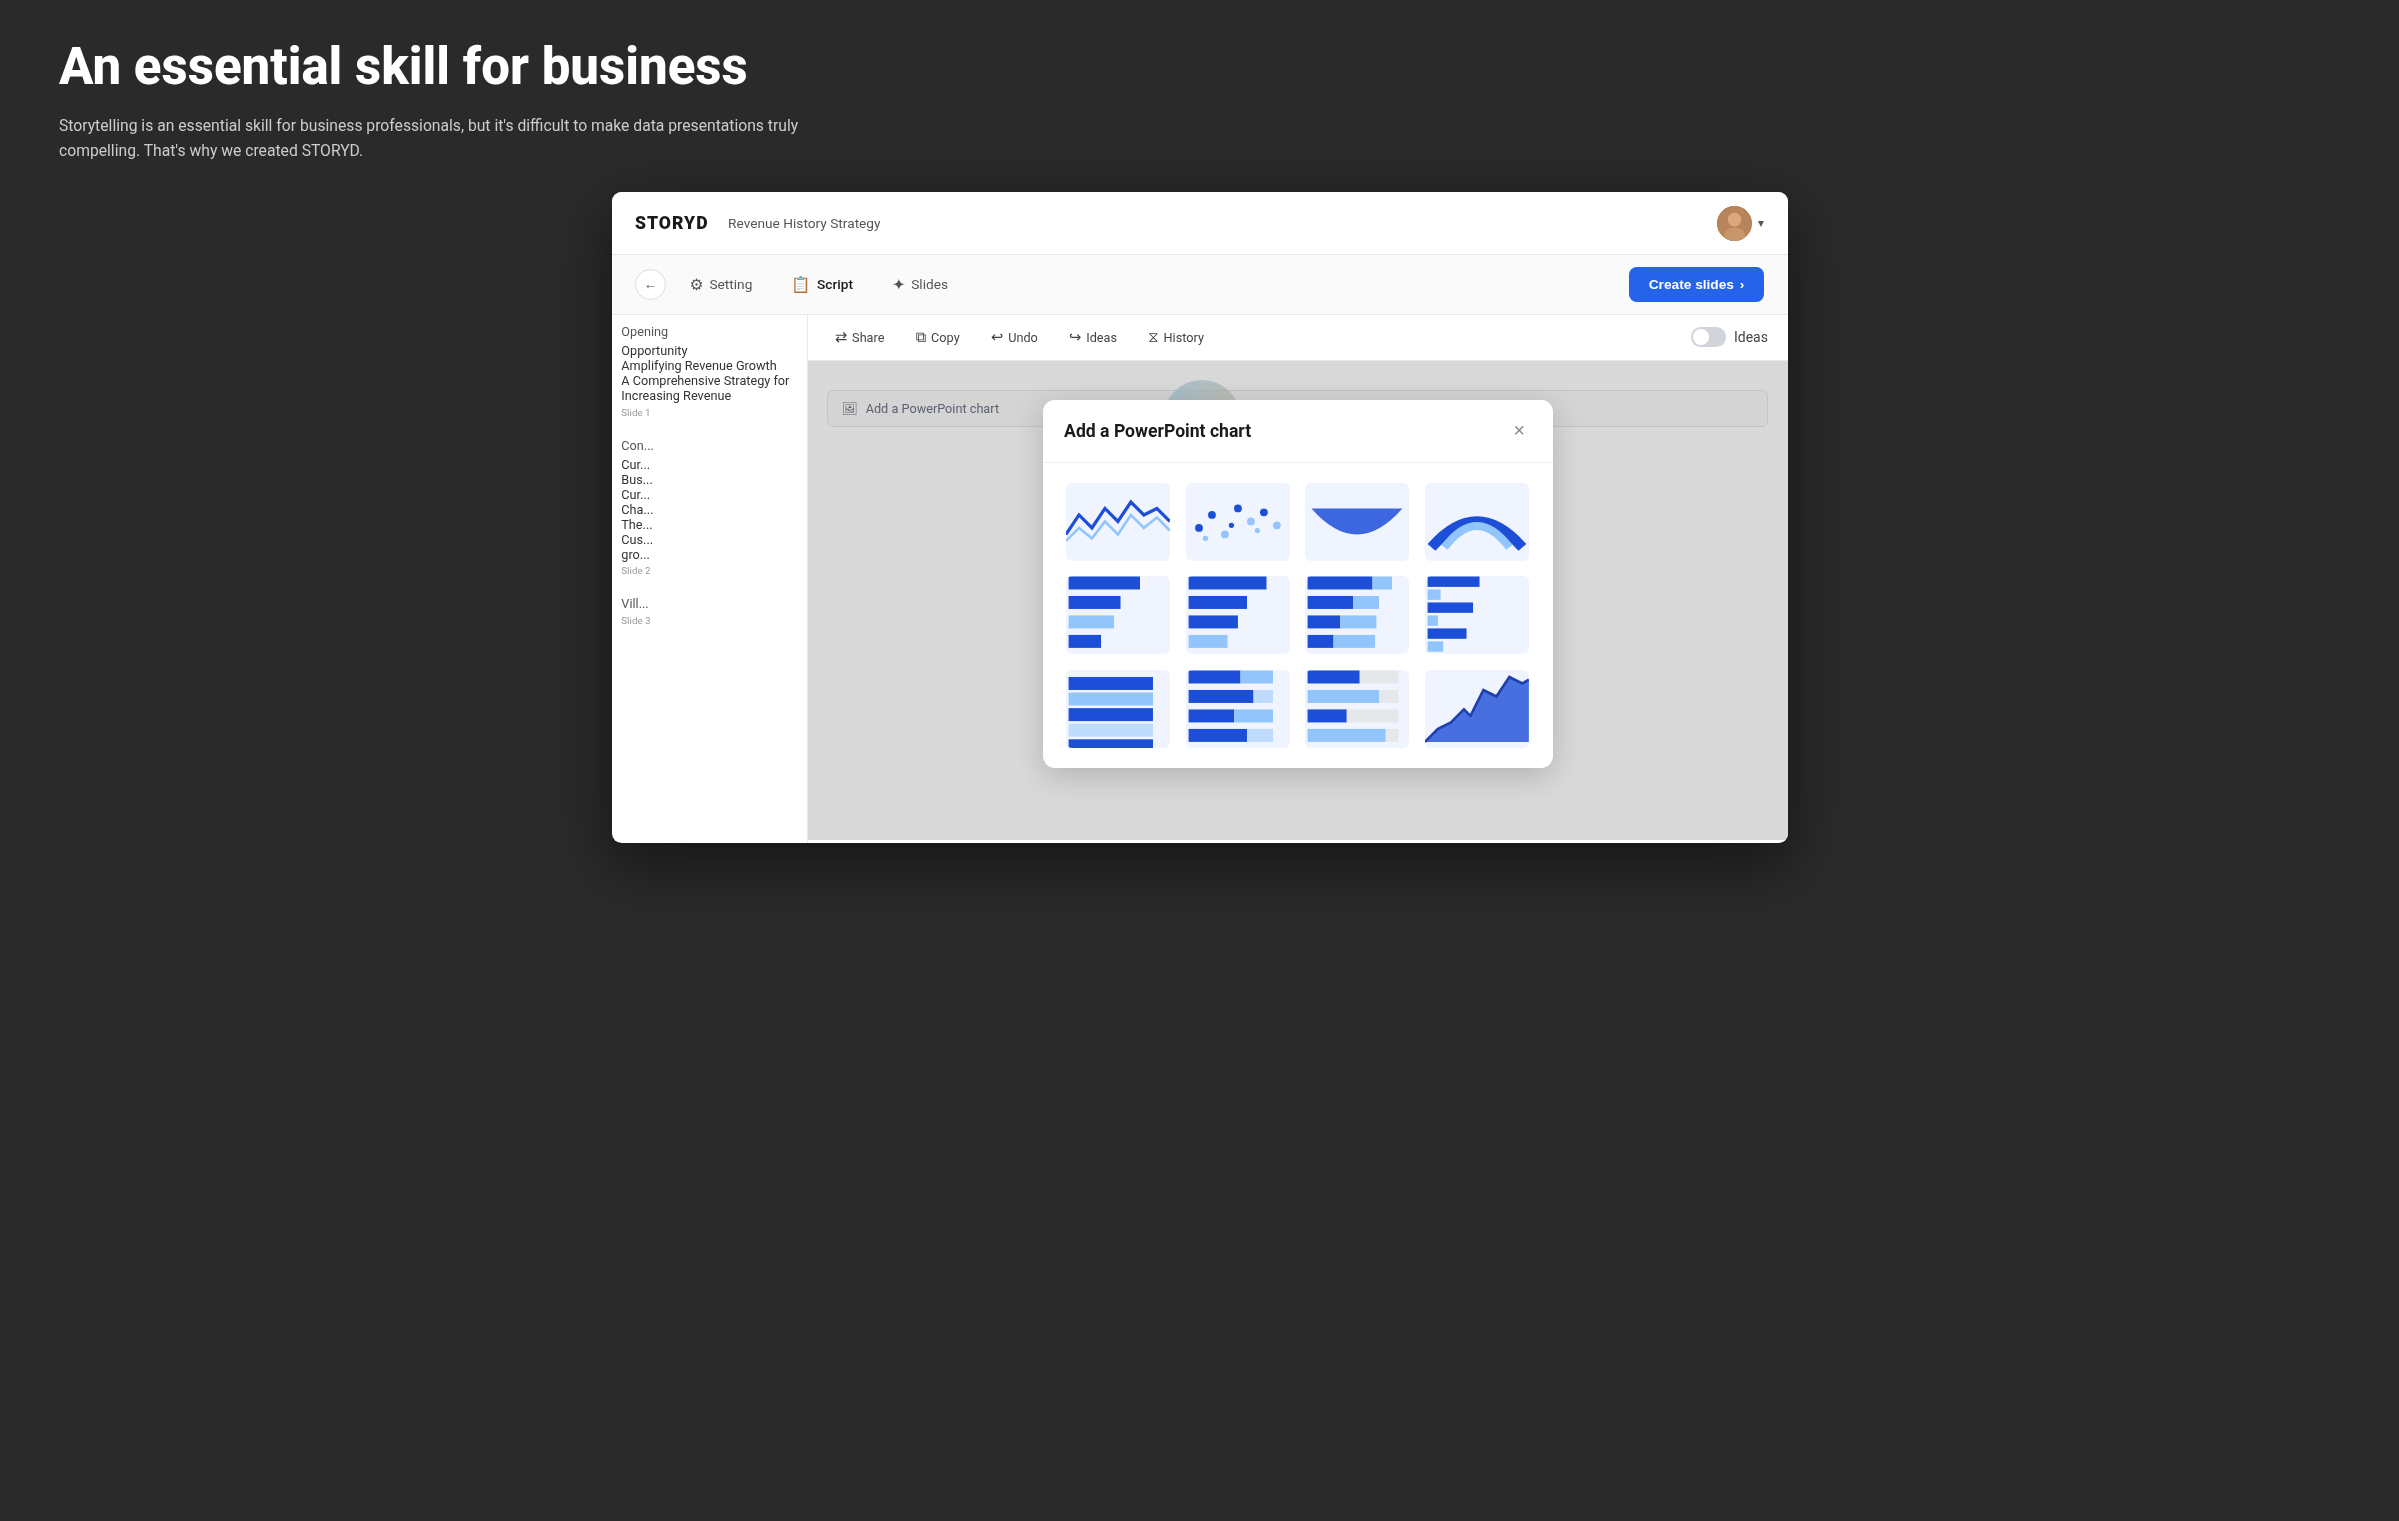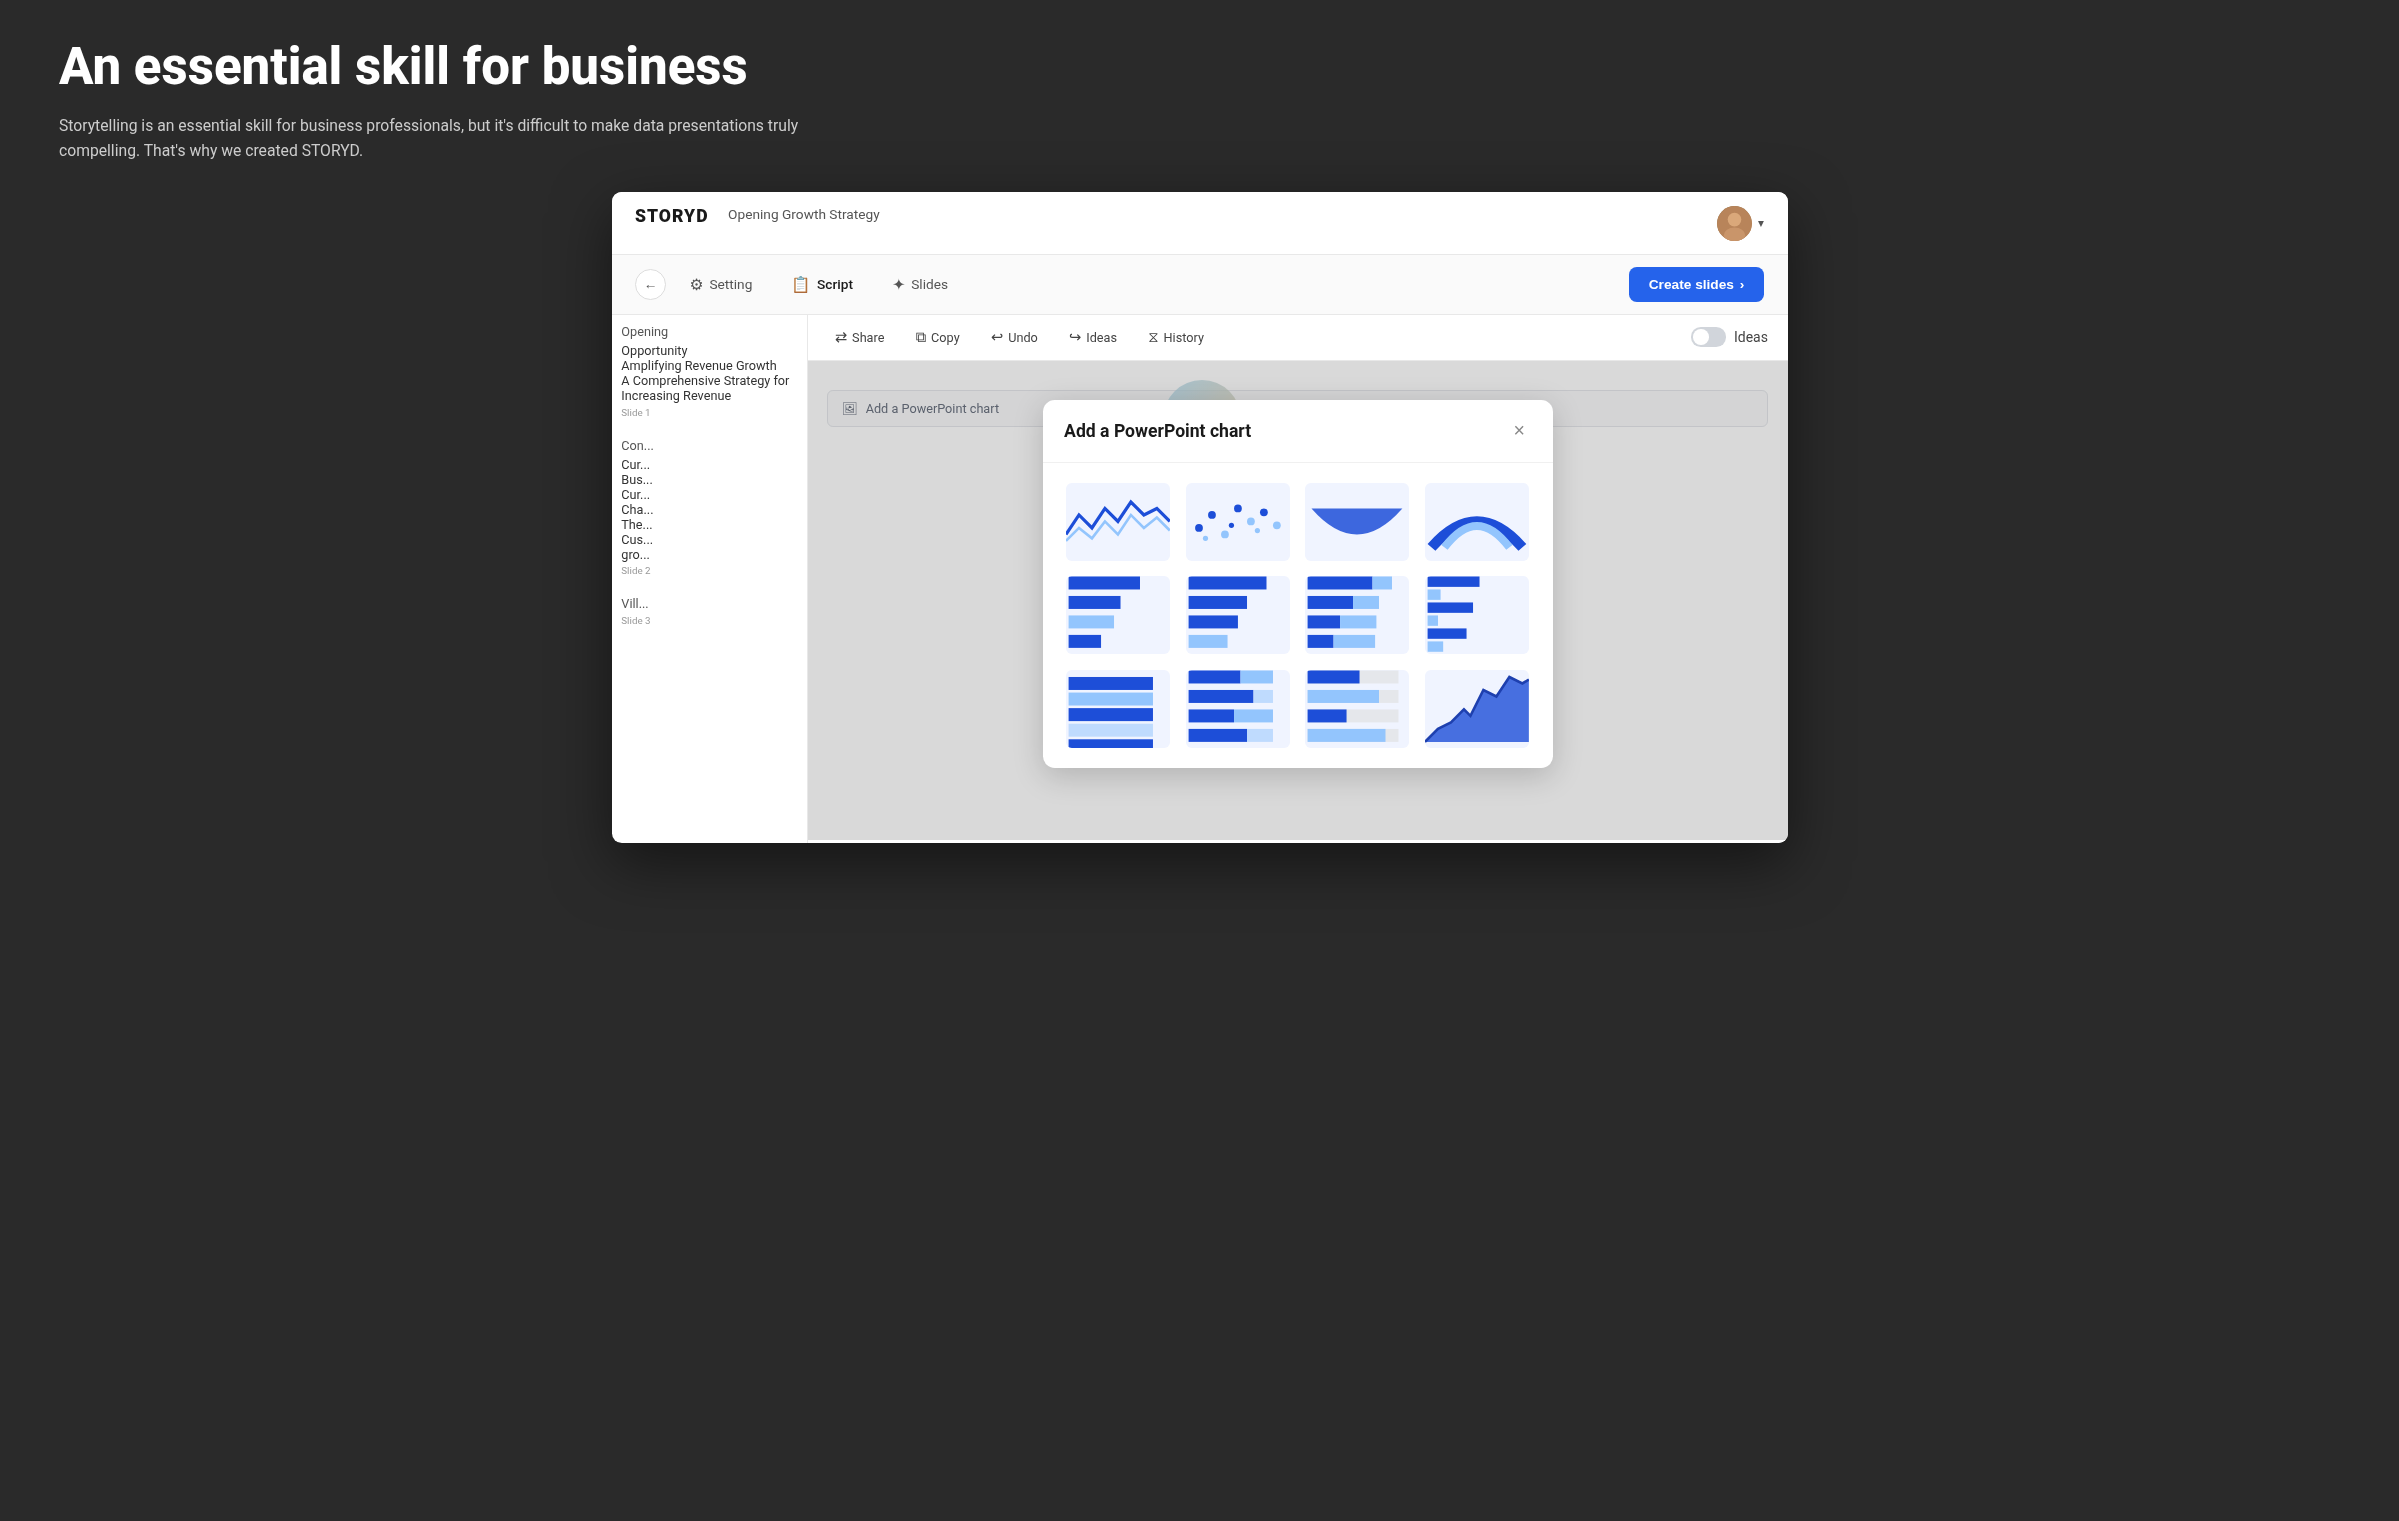--- a/index.html
+++ b/index.html
@@ -34,20 +34,21 @@
       border-radius: 9.8px;
       overflow: hidden;
       box-shadow: 0 19.6px 59px rgba(0,0,0,0.5);
       max-width: 1176px;
       margin: 0 auto;
     }
 
     
     .app-topbar {
       display: flex;
+      align-items: center;
       padding: 13.7px 23.5px;
       border-bottom: 1px solid #e8e8e8;
       background: white;
     }
 
     .app-logo {
       font-size: 17.6px;
       font-weight: 900;
       letter-spacing: 1px;
       color: #1a1a1a;
@@ -342,21 +343,21 @@
 
 <div class="hero-section">
   <h1 class="hero-title">An essential skill for business</h1>
   <p class="hero-subtitle">Storytelling is an essential skill for business professionals, but it's difficult to make data presentations truly compelling. That's why we created STORYD.</p>
 </div>
 
 <div class="app-window">
 
   <div class="app-topbar">
     <div class="app-logo">STORYD</div>
-    <div class="app-doc-title">Opening Growth Strategy</div>
+    <div class="app-doc-title">Revenue History Strategy</div>
     <div class="avatar-area">
       <div class="avatar-circle">
         <svg width="35" height="35" viewBox="0 0 36 36">
           <circle cx="18" cy="18" r="18" fill="#b8845a"></circle>
           <circle cx="18" cy="14" r="7" fill="#daa87a"></circle>
           <ellipse cx="18" cy="30" rx="11" ry="8" fill="#c9956a"></ellipse>
         </svg>
       </div>
       <span class="avatar-caret">▾</span>
     </div>

